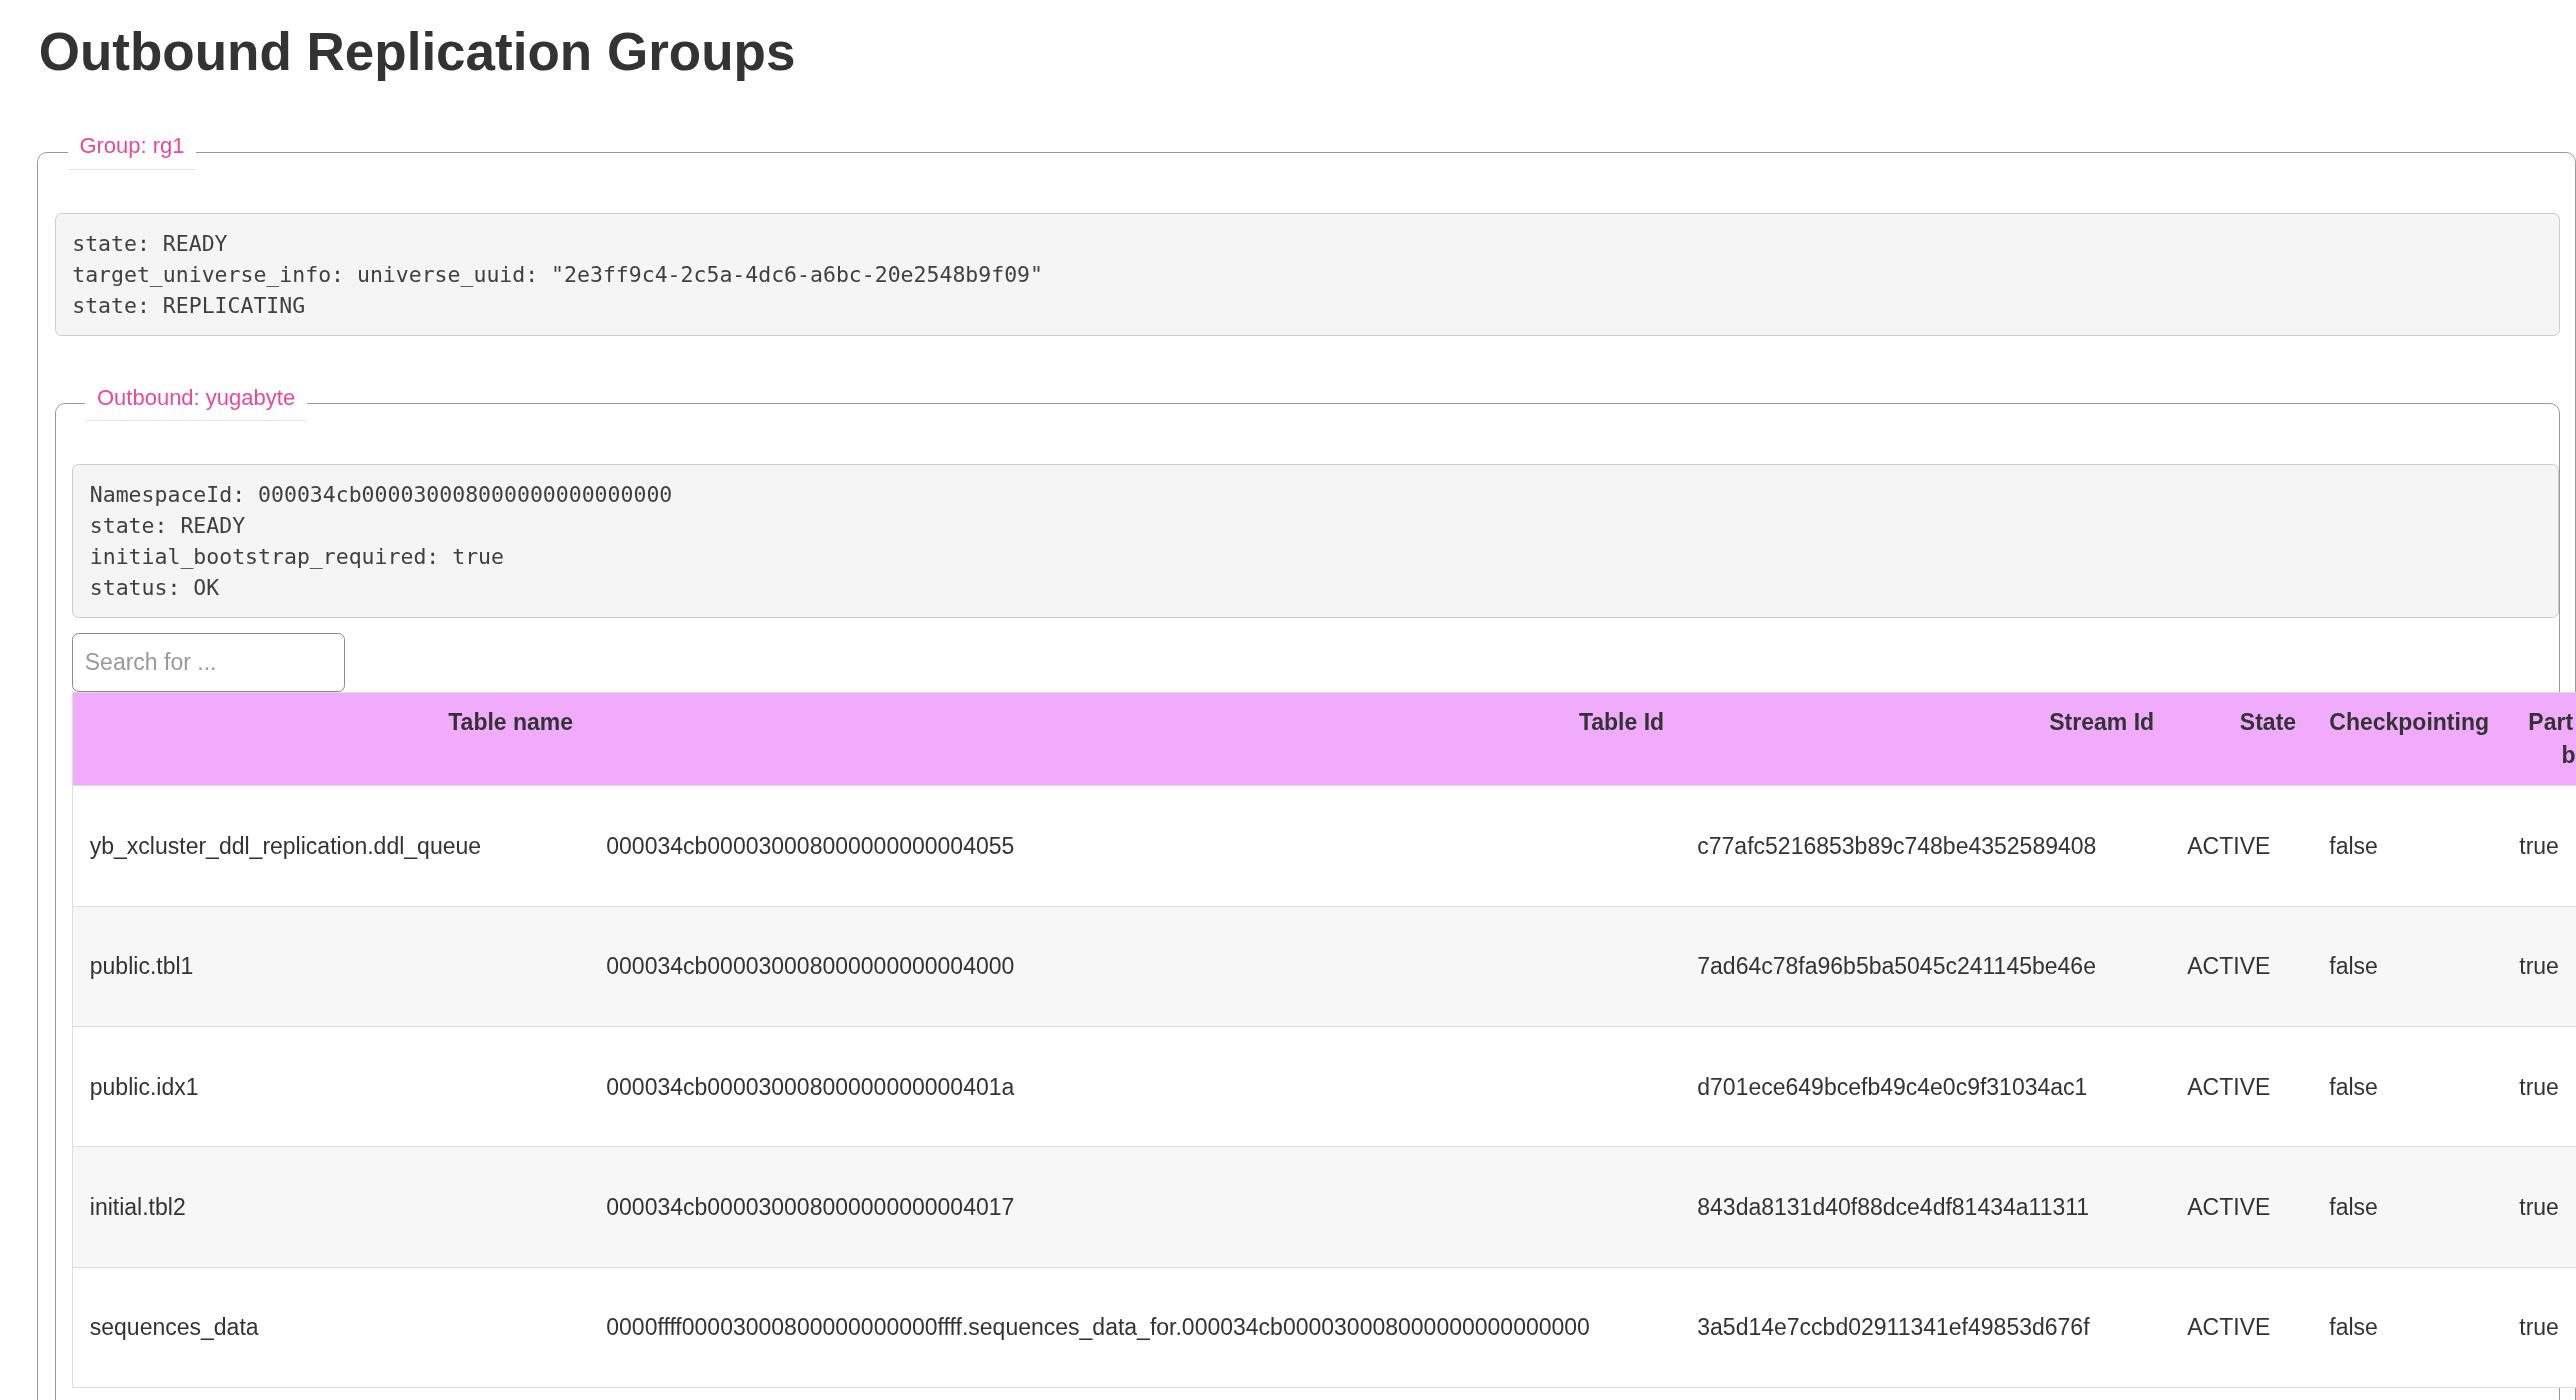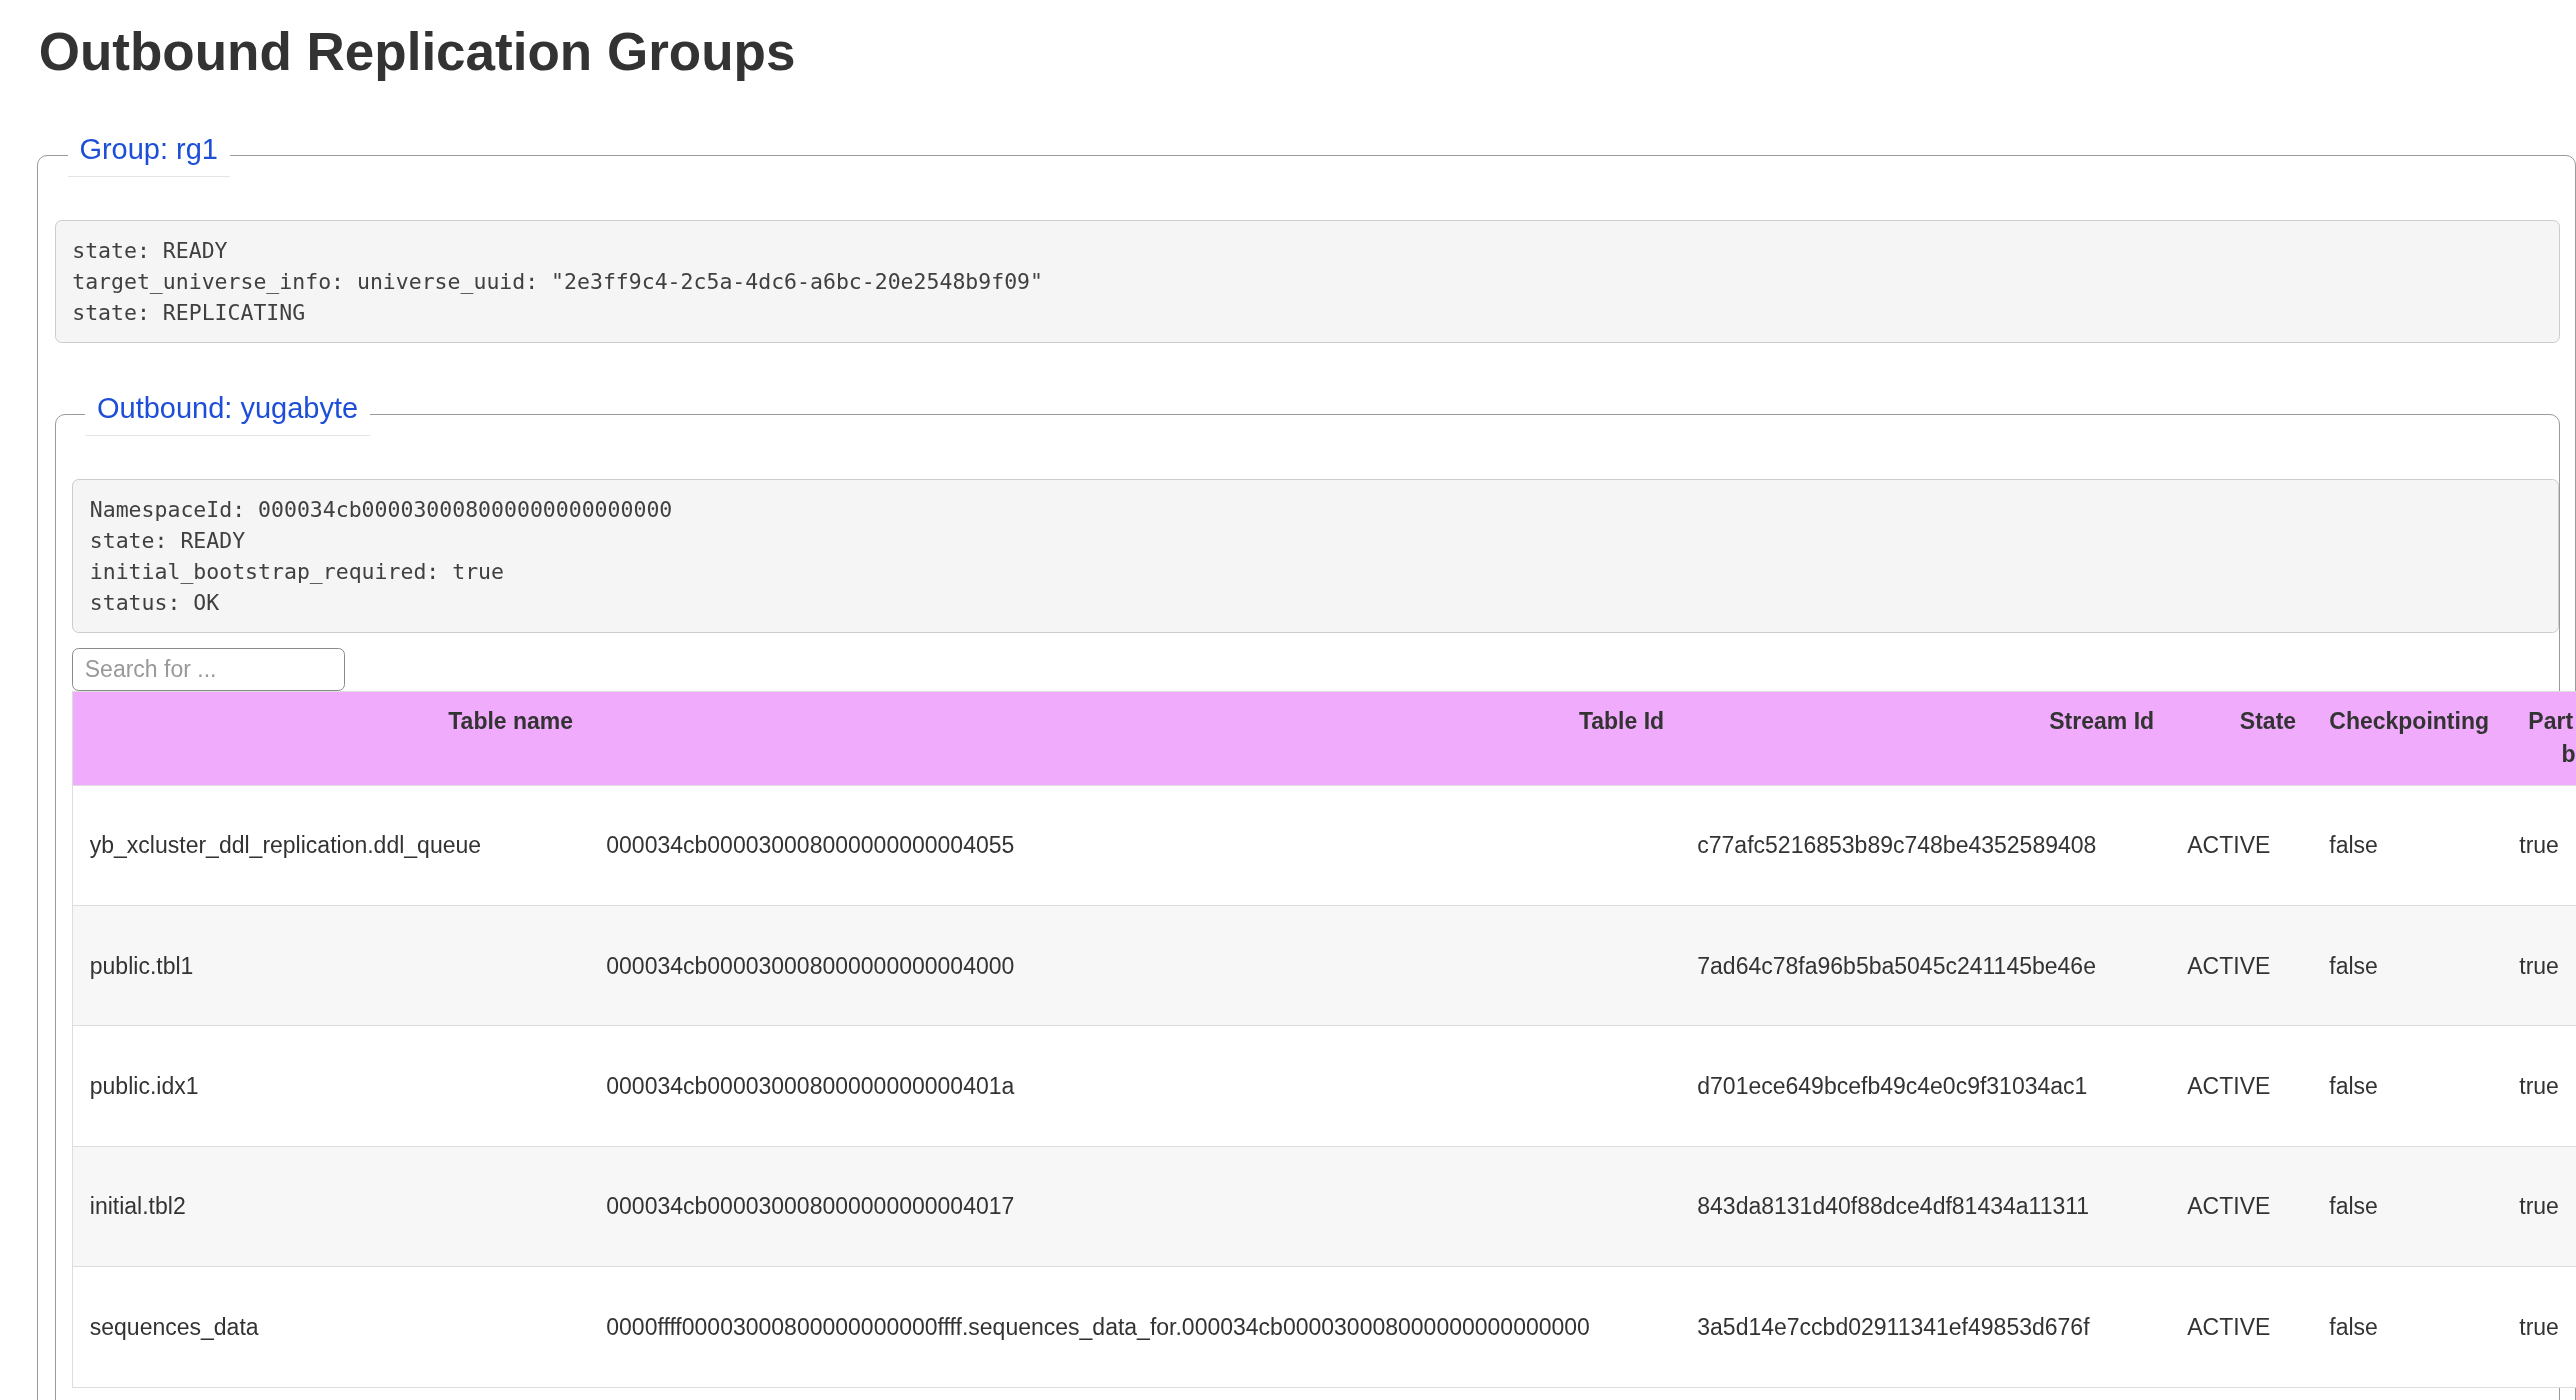--- a/index.html
+++ b/index.html
@@ -32,24 +32,24 @@
   }
   fieldset.group-fs {
     margin-top: 53px;
     padding: 0 15px 50px 16.6px;
   }
   fieldset.ns-fs {
     margin-top: 50px;
     padding: 0 0 50px 16.6px;
   }
   legend.fs-legend {
-    font-size: 29px;
+    font-size: 22px;
     line-height: 1.1;
     font-weight: 400;
-    color: #1d4ed8;
+    color: #ec4899;
     padding: 0 11.6px 10px 11.6px;
     margin-left: 13.2px;
     border-bottom: 1.7px solid #e5e5e5;
   }
   pre.info {
     background: #f5f5f5;
     border: 1.7px solid #cccccc;
     border-radius: 6.6px;
     padding: 14px 16.6px;
     margin: 43px 0 0 0;
@@ -59,21 +59,21 @@
     color: #404040;
     white-space: pre;
     overflow: hidden;
   }
   pre.info.ns-info {
   }
   input.search {
     display: block;
     margin-top: 15px;
     width: 273px;
-    height: 43px;
+    height: 59px;
     box-sizing: border-box;
     border: 1.7px solid #8a8a8a;
     border-radius: 6.6px;
     font-family: "Liberation Sans", "DejaVu Sans", sans-serif;
     font-size: 23px;
     padding: 0 11.6px;
     color: #333333;
     outline: none;
     background: #ffffff;
   }

